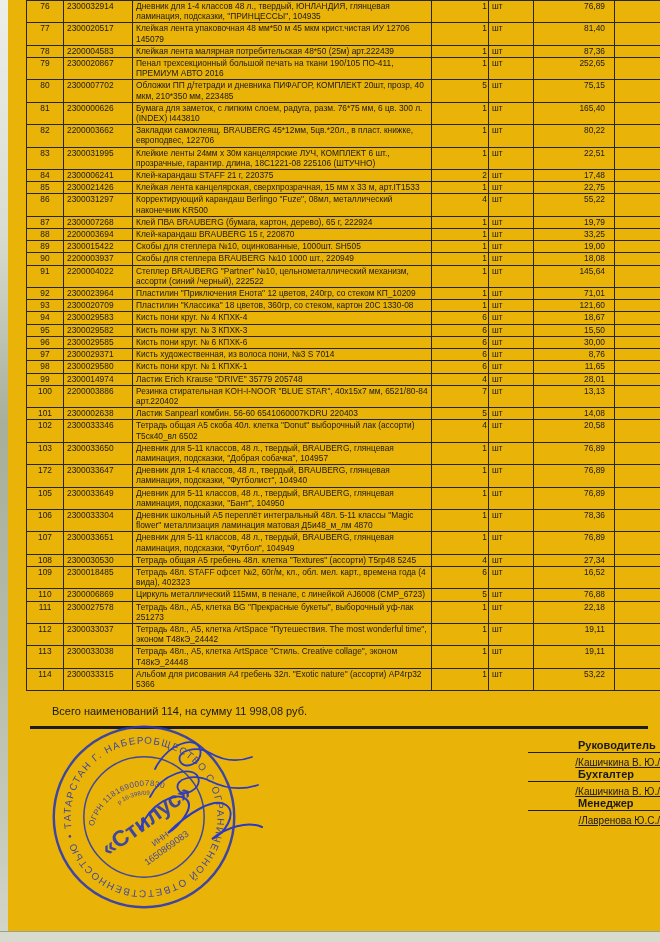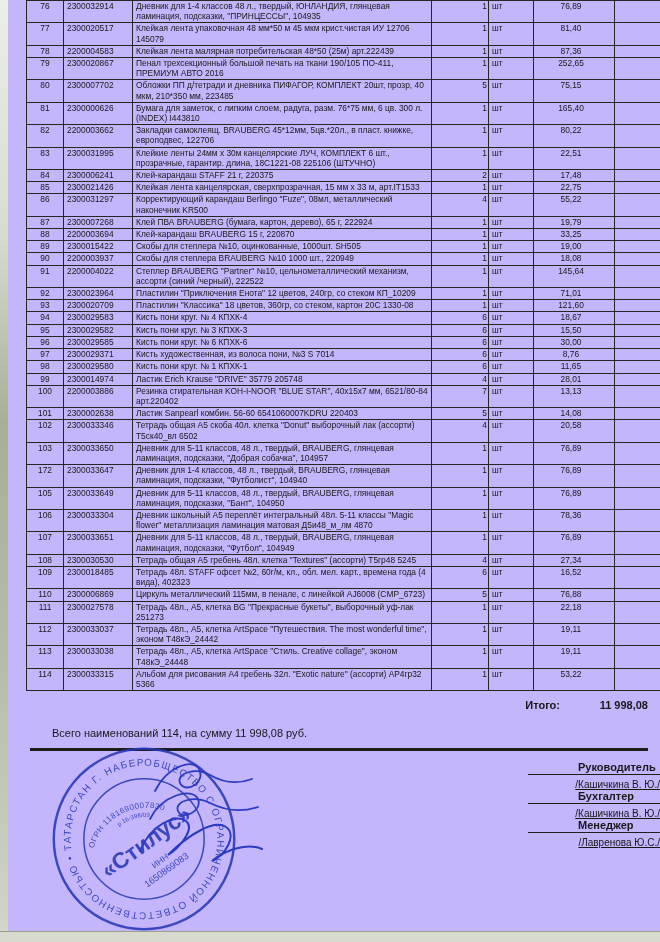--- a/index.html
+++ b/index.html
@@ -1,33 +1,33 @@
 <!DOCTYPE html>
 <html><head>
 <meta charset="utf-8">
 <style>
   html,body{margin:0;padding:0;}
   body{background:#e9e9e6;font-family:"Liberation Sans",sans-serif;}
-  .page{position:relative;width:660px;height:942px;background:#c4b5fd;overflow:hidden;
+  .page{position:relative;width:660px;height:942px;background:#eab308;overflow:hidden;
         box-shadow:0 0 4px rgba(0,0,0,.2);color:#191919;}
   
   .edge-left{position:absolute;left:0;top:0;width:8px;height:942px;z-index:5;
     background:linear-gradient(180deg,#eceee8 0%,#d8dcd0 25%,#a7ae99 45%,#b6bcab 70%,#c6cabb 88%,#d3d6c9 100%);}
   .edge-bottom{position:absolute;left:0;bottom:0;width:660px;height:10px;z-index:6;
     background:#d7dacd;border-top:1px solid #9aa08f;}
   
   table.items{border-collapse:collapse;table-layout:fixed;margin:0 0 0 26px;width:622px;}
   table.items td{border:1px solid #262626;vertical-align:top;font-size:8.4px;line-height:10.2px;
     padding:0 3px 1px 3px;word-wrap:break-word;}
   .c-num{width:30px;text-align:center;}
   .c-code{width:62px;}
   .c-desc{width:292px;}
   .c-qty{width:52px;text-align:right;padding-right:1px !important;}
   .c-unit{width:38px;}
-  .c-price{width:68px;text-align:center;padding-right:9px !important;}
+  .c-price{width:68px;text-align:right;padding-right:9px !important;}
   .c-total{width:80px;text-align:right;padding-right:4px !important;}
   
   .totals{width:648px;margin-top:7px;}
   .totals-row{display:flex;justify-content:flex-end;font-size:11px;font-weight:bold;line-height:15px;}
   .t-value{width:88px;text-align:right;}
   
   .summary{margin:12px 0 0 52px;font-size:11px;line-height:16px;}
   .summary .line2{font-weight:bold;font-size:11.5px;margin-left:-2px;}
   .divider{margin:7px 0 0 30px;width:618px;height:3px;background:#1c1c1c;}
   
@@ -398,24 +398,20 @@
       <td class="c-desc">Альбом для рисования А4 гребень 32л. "Exotic nature" (ассорти) АР4гр32 5366</td>
       <td class="c-qty">1</td>
       <td class="c-unit">шт</td>
       <td class="c-price">53,22</td>
       <td class="c-total">53,22</td>
     </tr>
       </tbody>
   </table>
 
   <div class="totals">
-    <div class="totals-row">
-      <span class="t-label">Итого:</span>
-      <span class="t-value">11 998,08</span>
-    </div>
   </div>
 
   <div class="summary">
     <div class="line1">Всего наименований 114, на сумму 11 998,08 руб.</div>
   </div>
 
   <div class="divider"></div>
 
   <div class="sig-section">
 

